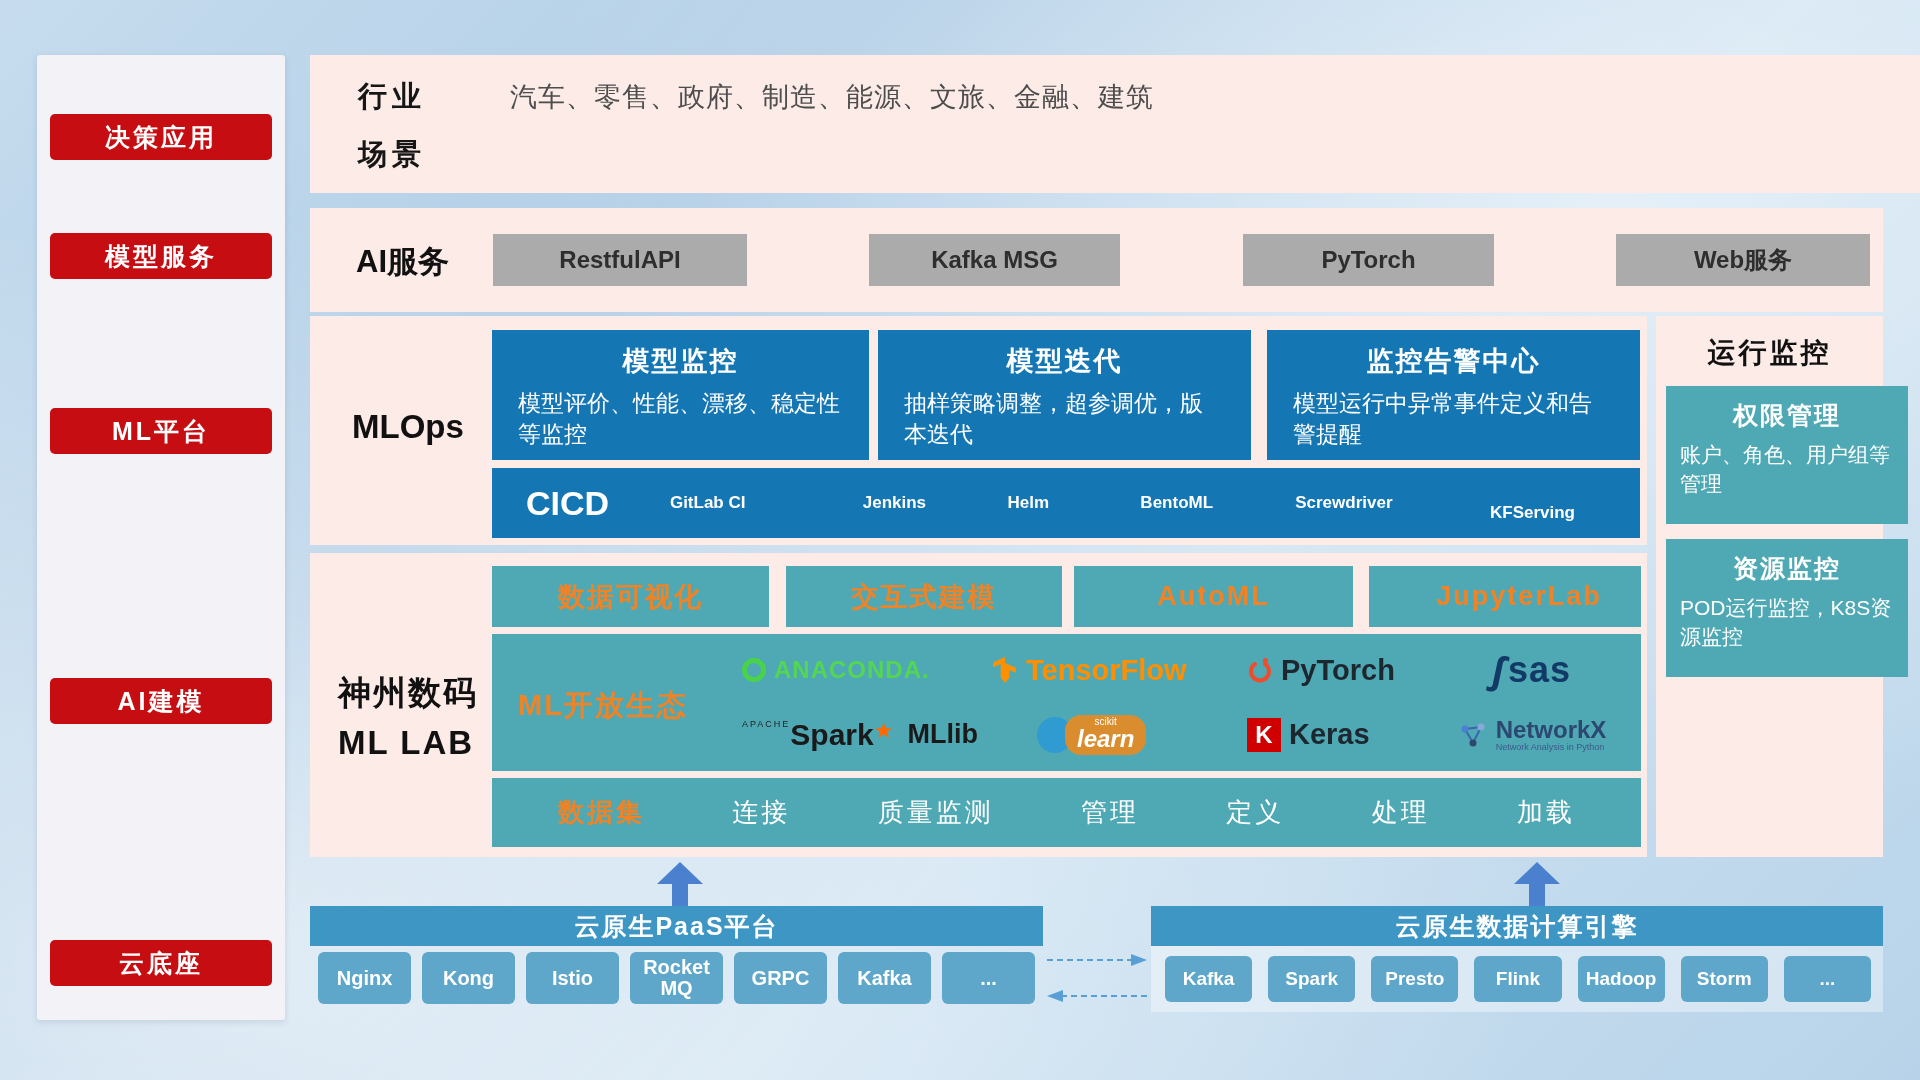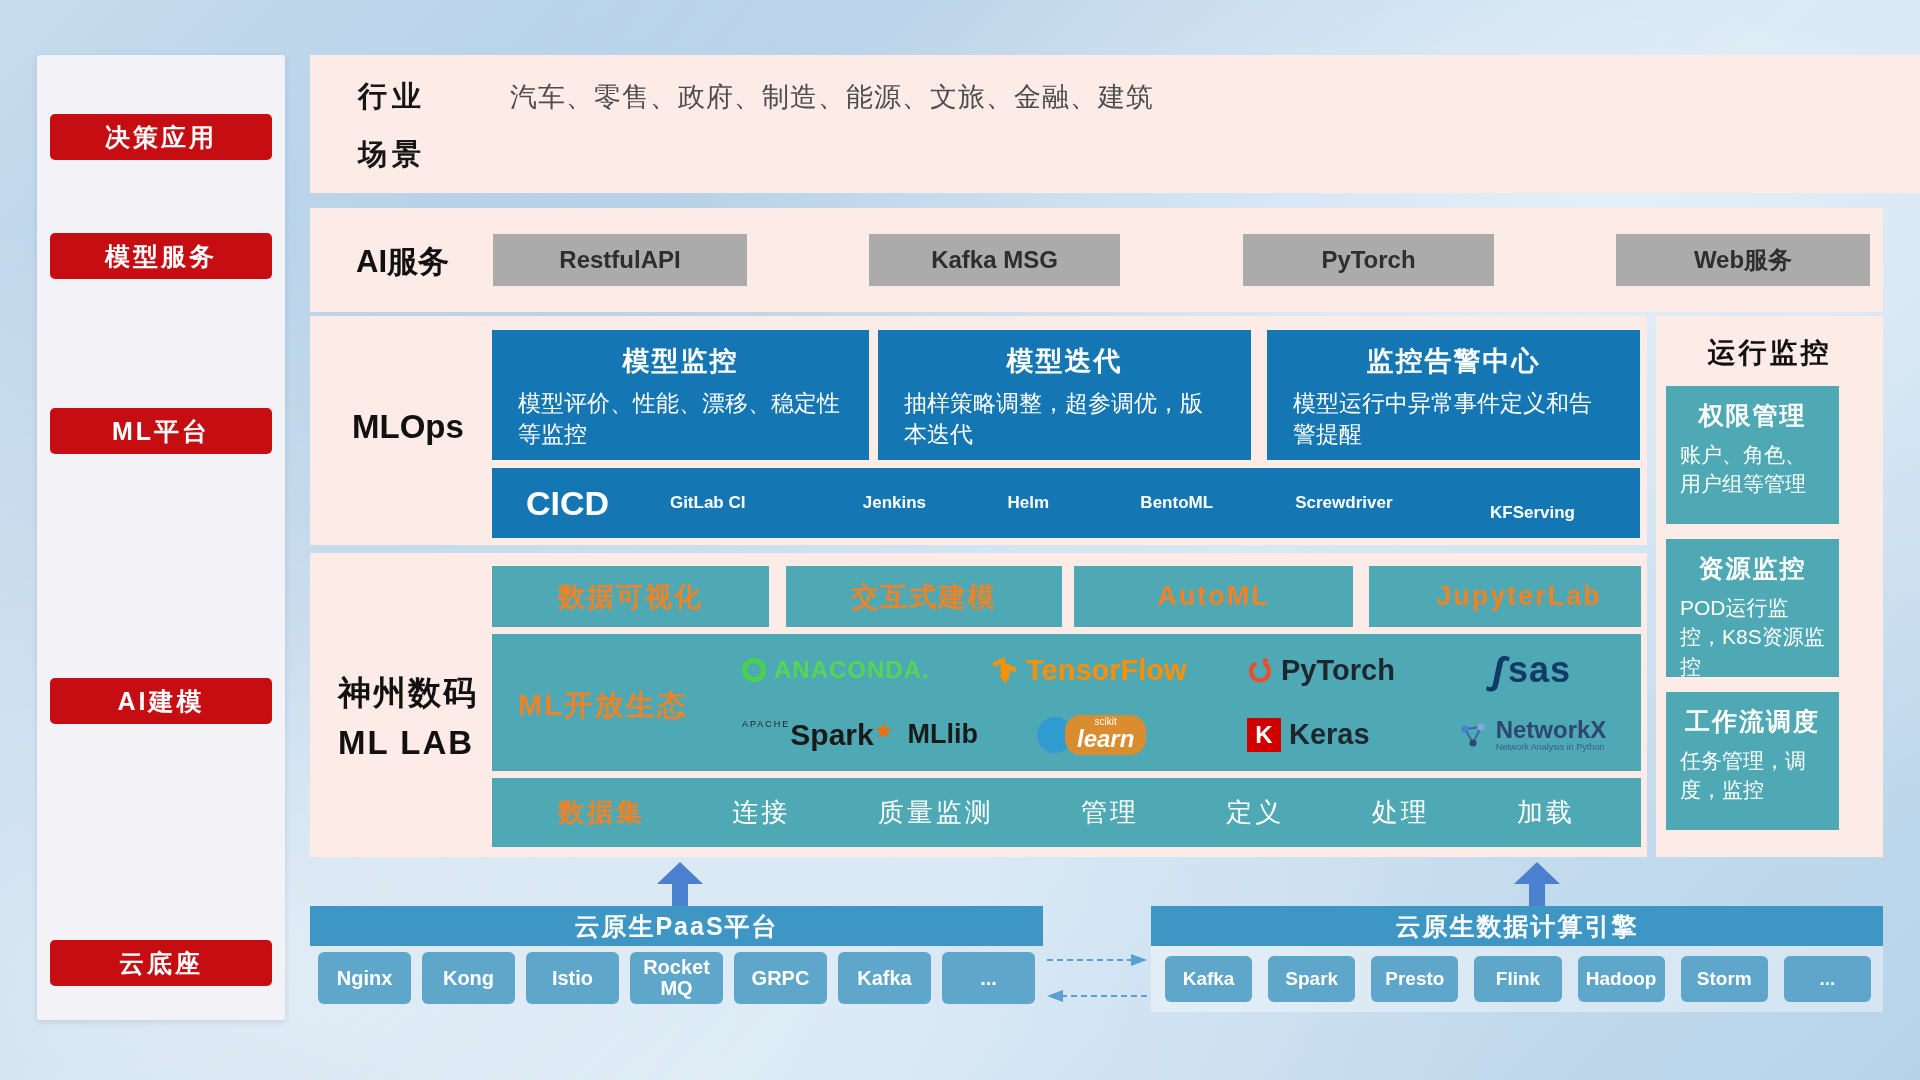--- a/index.html
+++ b/index.html
@@ -54,21 +54,21 @@
   .cicd-bar{ position:absolute; left:182px; top:152px; width:1148px; height:70px; background:#1576b4;
     color:#fff; display:flex; align-items:center; justify-content:space-between; padding:0 34px; }
   .cicd-title{ font-size:34px; font-weight:bold; }
   .cicd-item{ font-size:17px; font-weight:bold; line-height:1.05; word-break:break-all; }
   .ci1{ width:132px; } .ci2{ width:84px; } .ci3{ width:72px; }
   .ci4{ width:94px; } .ci5{ width:134px; } .ci6{ width:116px;margin-top:19px; }
 
   
   .mon-title{ position:absolute; top:18px; width:100%; text-align:center; font-size:28px;
     font-weight:bold; letter-spacing:3px; color:#111; }
-  .teal-card{ position:absolute; left:10px; width:173px; height:138px; background:#4fa9b4; color:#fff; }
+  .teal-card{ position:absolute; left:10px; width:242px; height:138px; background:#4fa9b4; color:#fff; }
   .m1{ top:70px; } .m2{ top:223px; } .m3{ top:376px; }
   .teal-card .t{ text-align:center; font-size:25px; font-weight:bold; margin-top:13px; letter-spacing:2px; }
   .teal-card .d{ font-size:21px; padding:0 14px; margin-top:8px; line-height:1.4; }
 
   
   .mllab-label{ position:absolute; left:28px; top:115px; font-size:33px; font-weight:bold;
     color:#111; line-height:1.5; letter-spacing:2px; }
   .teal-top{ position:absolute; top:13px; height:61px; background:#4fa9b4; color:#ef8326;
     font-size:27px; font-weight:bold; letter-spacing:2px;
     display:flex; align-items:center; justify-content:center; }
@@ -189,24 +189,20 @@
 <div class="panel p-mon">
   <div class="mon-title">运行监控</div>
   <div class="teal-card m1">
     <div class="t">权限管理</div>
     <div class="d">账户、角色、用户组等管理</div>
   </div>
   <div class="teal-card m2">
     <div class="t">资源监控</div>
     <div class="d">POD运行监控，K8S资源监控</div>
   </div>
-  <div class="teal-card m3">
-    <div class="t">工作流调度</div>
-    <div class="d">任务管理，调度，监控</div>
-  </div>
 </div>
 
 <div class="panel p-mllab">
   <div class="mllab-label">
     <div>神州数码</div>
     <div>ML LAB</div>
   </div>
 
   <div class="teal-top t1">数据可视化</div>
   <div class="teal-top t2">交互式建模</div>

